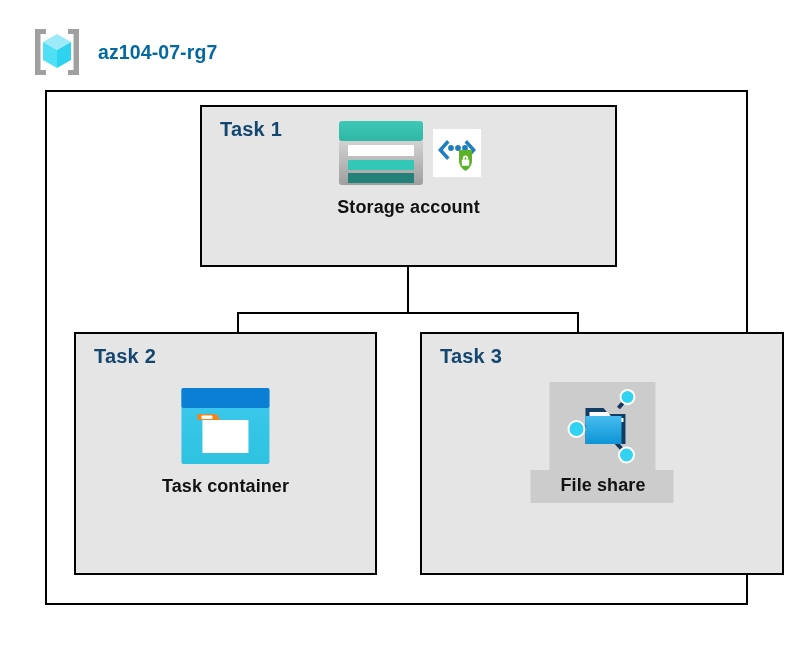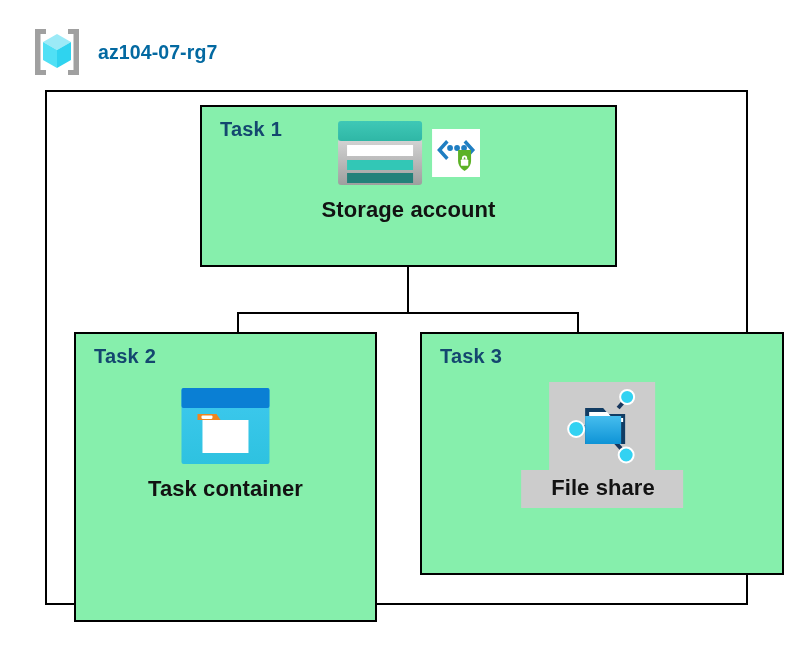--- a/index.html
+++ b/index.html
@@ -42,26 +42,26 @@
     width: 703px;
     height: 515px;
     border: 2px solid #000000;
     background: #ffffff;
     box-sizing: border-box;
   }
 
   
   .task-box {
     position: absolute;
-    background: #86efac;
+    background: #e5e5e5;
     border: 2px solid #000000;
     box-sizing: border-box;
   }
   #task-1-box { left: 153px; top: 13px;  width: 417px; height: 162px; }
-  #task-2-box { left: 27px;  top: 240px; width: 303px; height: 290px; }
+  #task-2-box { left: 27px;  top: 240px; width: 303px; height: 243px; }
   #task-3-box { left: 373px; top: 240px; width: 364px; height: 243px; }
 
   .task-label {
     position: absolute;
     left: 18px;
     top: 11px;
     font-size: 20px;
     font-weight: bold;
     color: #14476f;
     letter-spacing: 0.2px;
@@ -72,21 +72,21 @@
     position: absolute;
     display: flex;
     flex-direction: column;
     align-items: center;
   }
   #node-storage   { left: 50%; top: 12px;  transform: translateX(-50%); }
   #node-blob      { left: 50%; top: 52px;  transform: translateX(-50%); }
   #node-fileshare { left: 50%; top: 48px;  transform: translateX(-50%); }
 
   .node-caption {
-    font-size: 22px;
+    font-size: 18px;
     font-weight: bold;
     color: #121212;
     white-space: nowrap;
     letter-spacing: 0.1px;
     margin-top: 6px;
   }
 
   
   .icon-row {
     display: flex;

